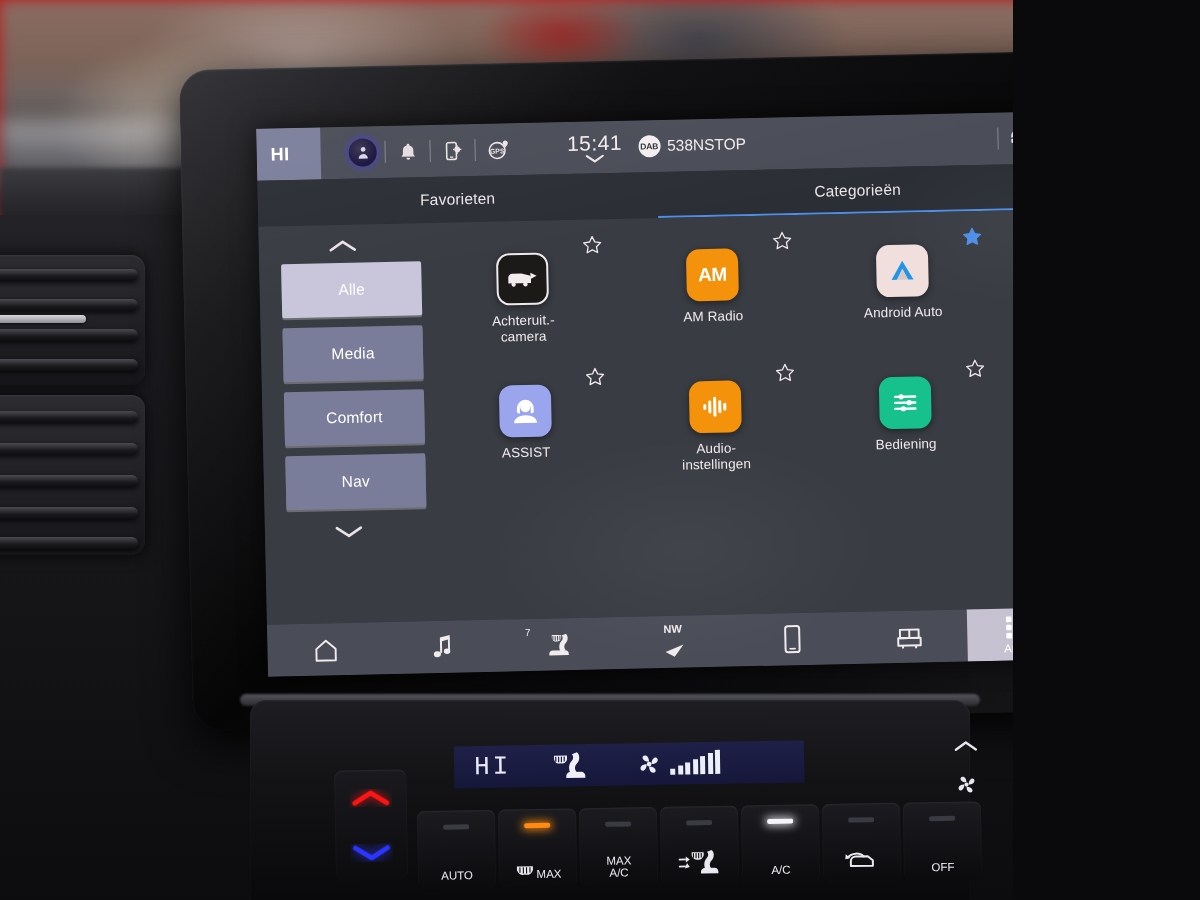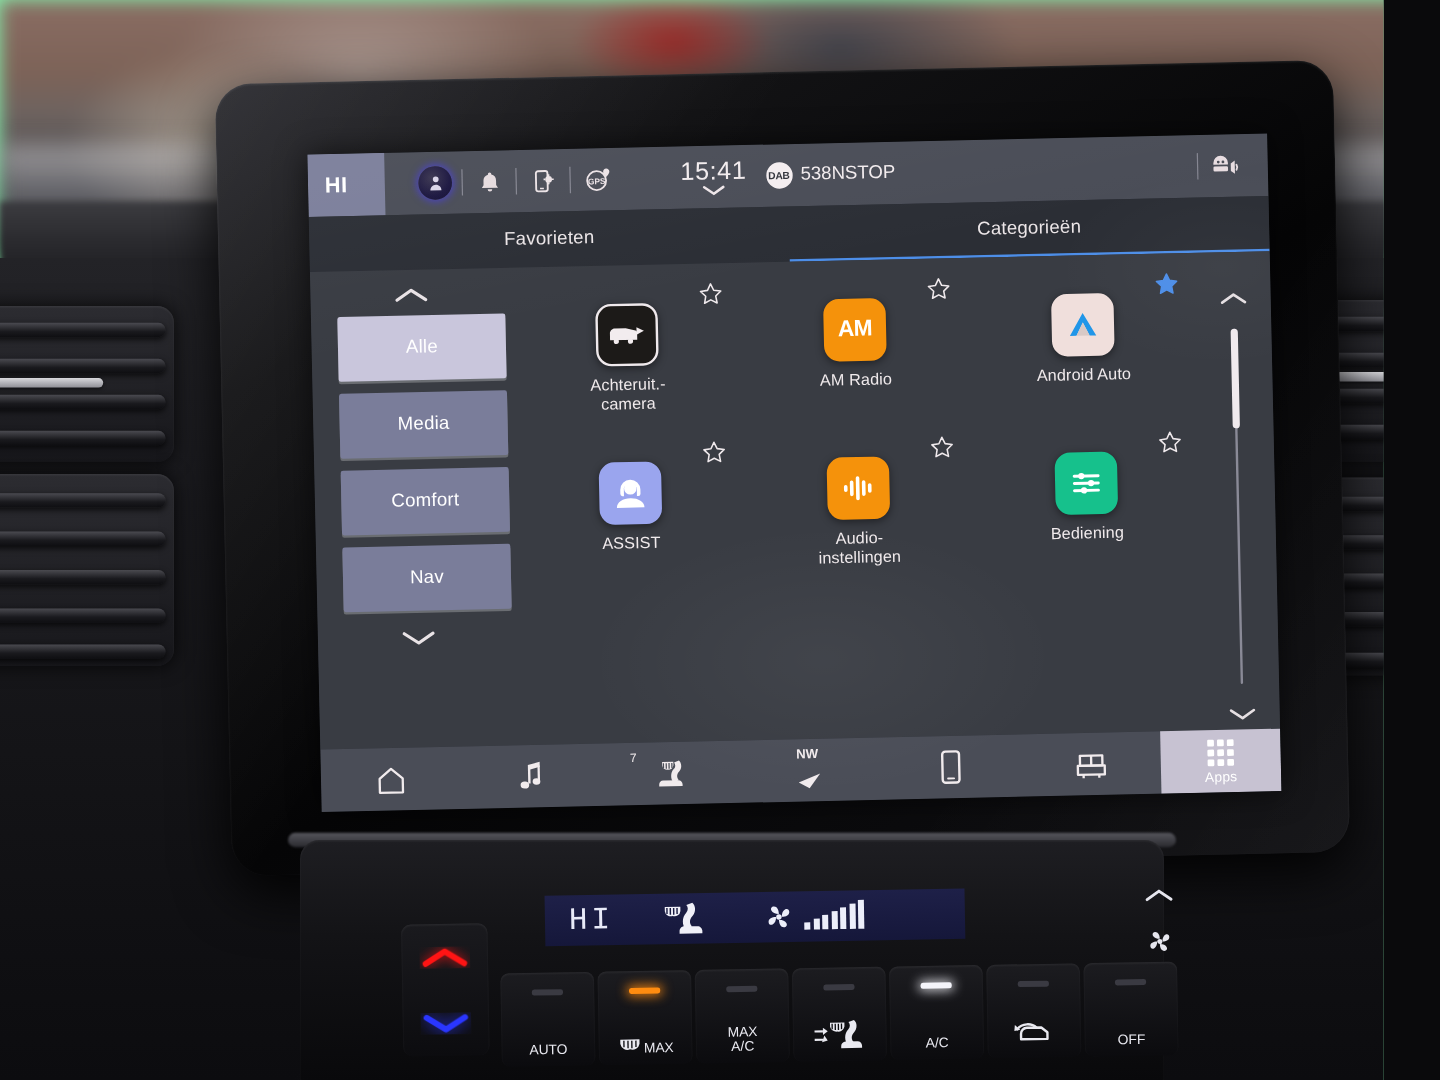--- a/index.html
+++ b/index.html
@@ -6,22 +6,22 @@
   html, body {
     width: 1200px; height: 900px;
     overflow: hidden;
     background: #0a0a0c;
     font-family: "Liberation Sans", sans-serif;
   }
 
   
   #photo {
     position: absolute; inset: 0;
-    width: 1153px; height: 900px;
-    background: #86efac;
+    width: 1013px; height: 900px;
+    background: #b91c1c;
     overflow: hidden;
   }
 
   
   .windshield {
     position: absolute;
     left: 0; top: 0; width: 1200px; height: 215px;
     background:
       radial-gradient(ellipse 230px 130px at 300px 60px, rgba(255,255,255,.30), transparent 70%),
       radial-gradient(ellipse 160px 110px at 170px 120px, rgba(216,200,178,.55), transparent 72%),

